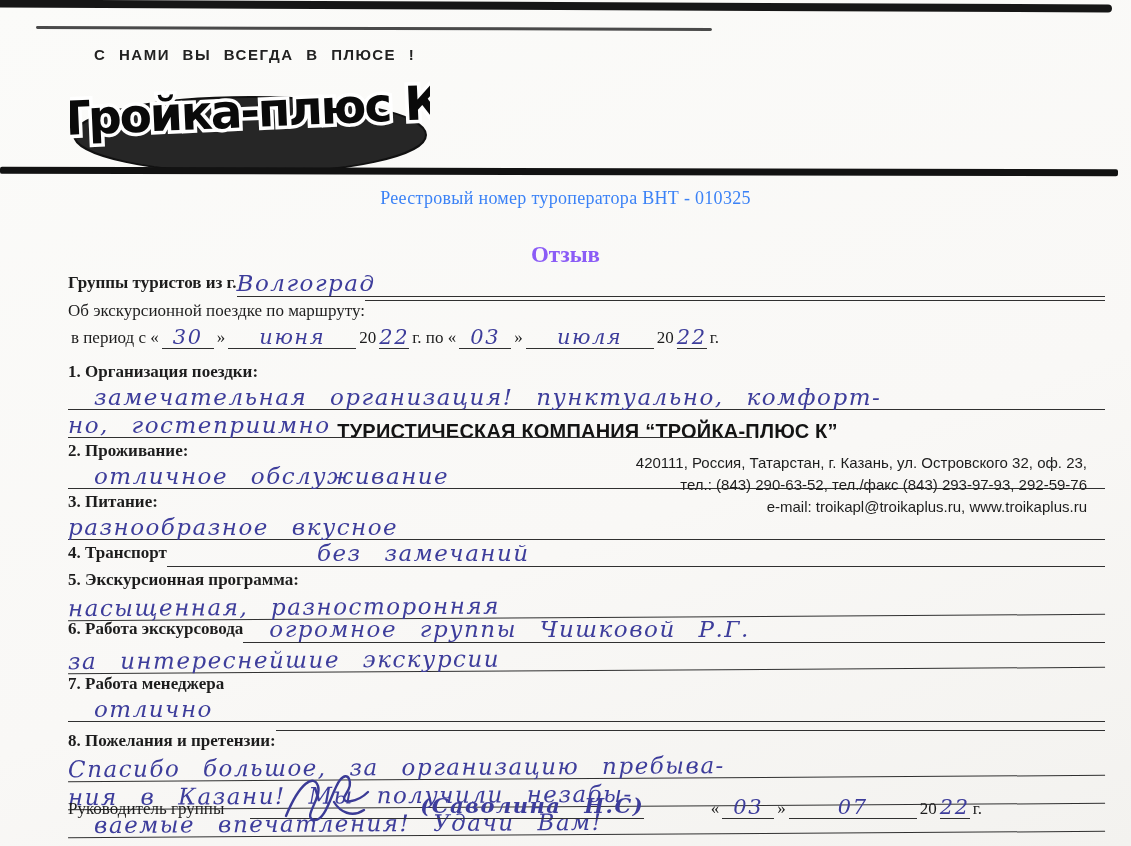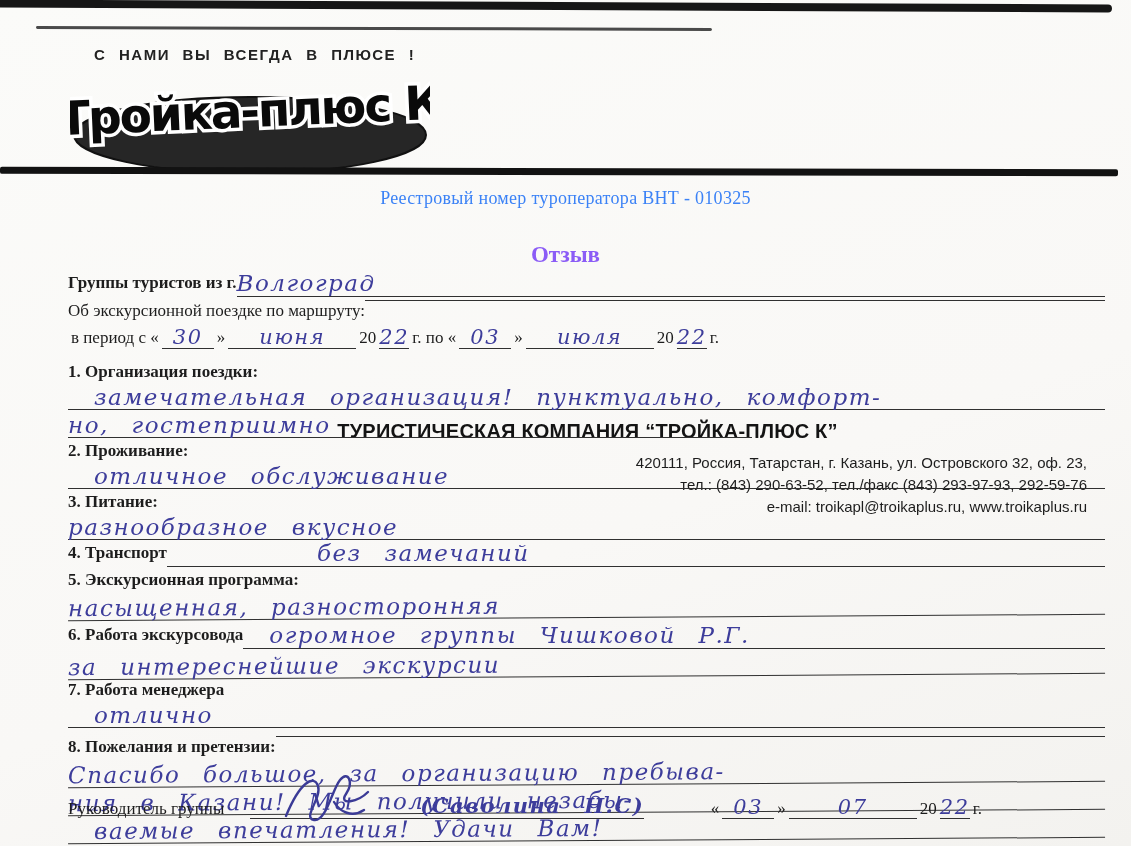--- a/index.html
+++ b/index.html
@@ -189,21 +189,21 @@
       <span class="uline flex"><span class="hw hw-lg indent-big">без замечаний</span></span>
     </div>
 
     <div class="sec">
       <div class="sec-label bold">5. Экскурсионная программа:</div>
       <div class="hw-row uline tilt">
           <span class="hw hw-lg">насыщенная, разносторонняя</span>
         </div>
     </div>
 
-    <div class="row" style="margin-top:6px;">
+    <div class="row" style="margin-top:0;">
       <span class="sec-label bold">6. Работа экскурсовода</span>
       <span class="uline flex"><span class="hw hw-lg indent">огромное группы Чишковой Р.Г.</span></span>
     </div>
     <div class="hw-row uline tilt">
         <span class="hw hw-lg">за интереснейшие экскурсии</span>
       </div>
 
     <div class="sec">
       <div class="sec-label bold">7. Работа менеджера</div>
       <div class="hw-row uline">

